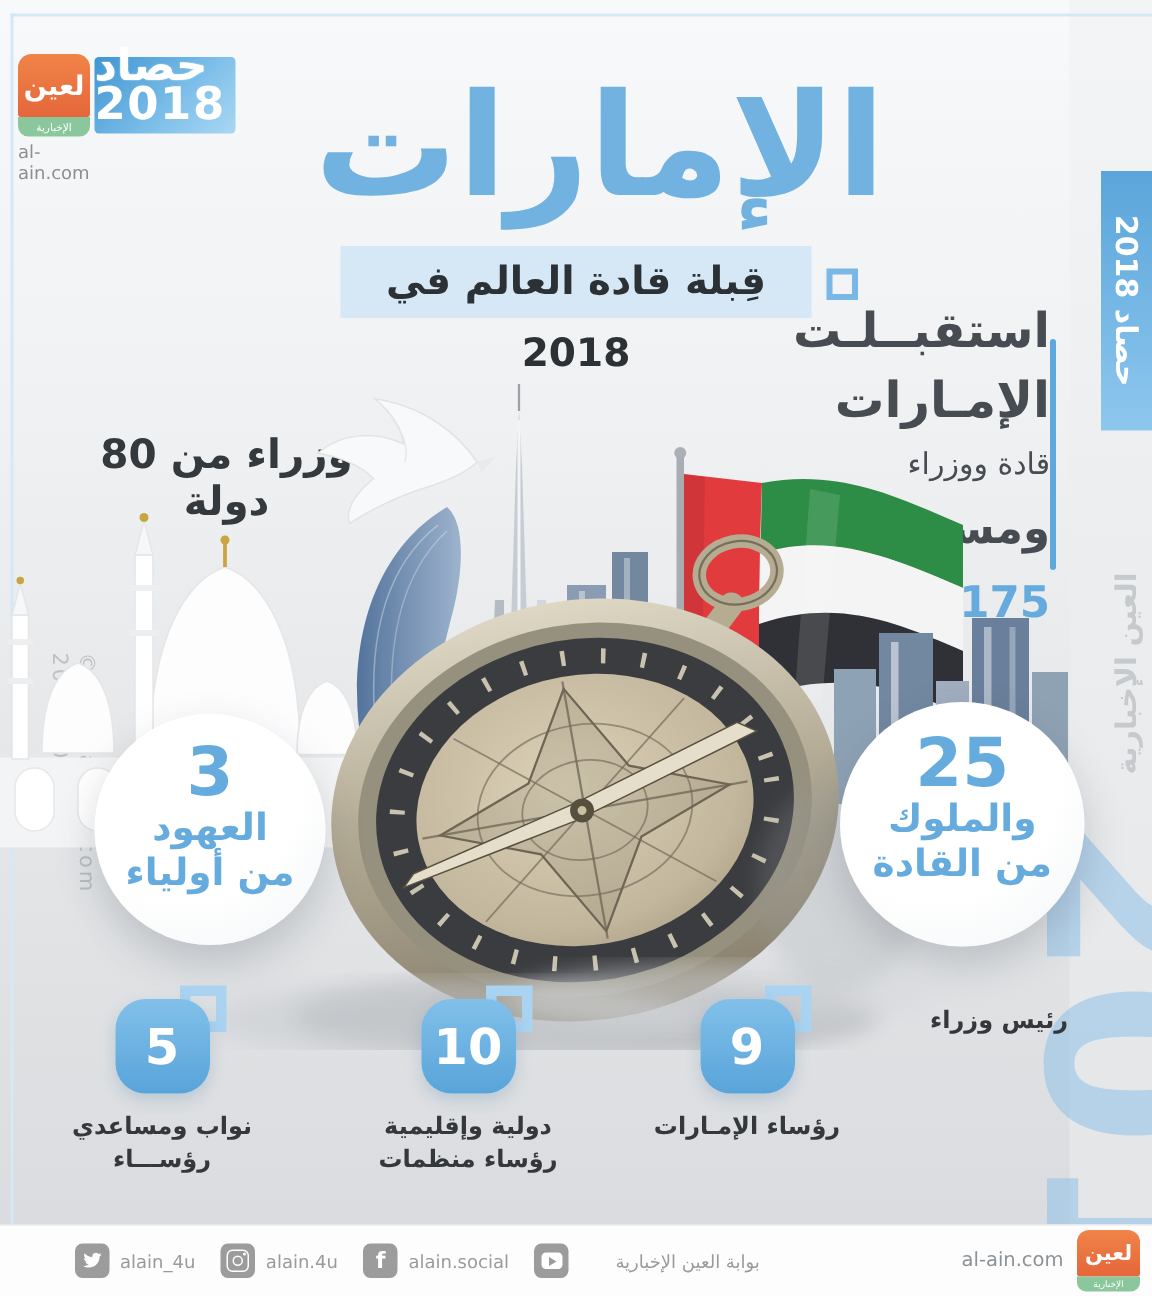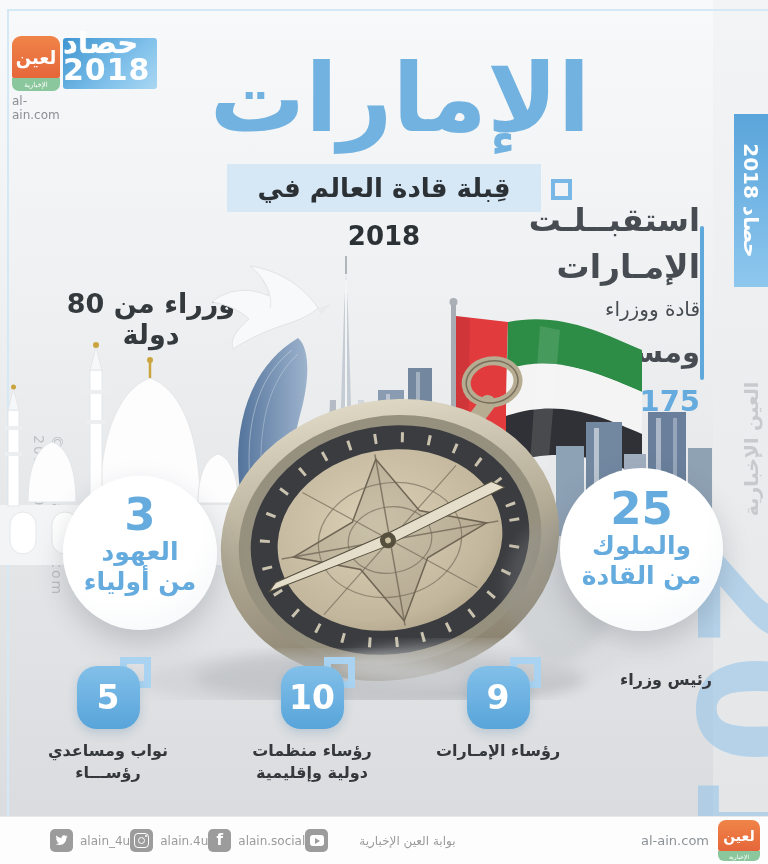--- a/index.html
+++ b/index.html
@@ -76,21 +76,21 @@
   .bs-1{left:8px;} .bs-2{left:212px;} .bs-3{left:398px;} .bs-4{left:566px;}
   .bsq-wrap{position:relative;width:63px;height:63px;margin:8px auto 0;}
   .bsq-hollow{position:absolute;right:-11px;top:-9px;width:17px;height:17px;border:7px solid #a9d3f1;z-index:0;}
   .bsq{position:absolute;left:0;top:0;width:63px;height:63px;border-radius:20px;z-index:1;
     background:linear-gradient(180deg,#82c0e9,#58a4da);display:flex;align-items:center;justify-content:center;
     color:#fff;font-size:33px;font-weight:bold;box-shadow:0 4px 10px rgba(80,130,170,.25);}
   .blabel{margin-top:11px;direction:rtl;font-size:16px;font-weight:bold;color:#34383c;line-height:1.4;text-align:center;}
 
   
   .footer{position:absolute;left:0;bottom:0;width:768px;height:47px;background:#fdfdfe;border-top:1px solid #e6e8e9;}
-  .social-row{position:absolute;left:50px;top:0;height:47px;display:flex;align-items:center;}
+  .social-row{position:absolute;left:50px;top:0;height:47px;display:flex;align-items:center;gap:17px;}
   .social-item{display:flex;align-items:center;gap:7px;}
   .sicon{width:23px;height:23px;border-radius:5px;background:#9c9c9c;display:flex;align-items:center;justify-content:center;position:relative;}
   .handle{font-size:12px;color:#9a9a9a;}
   .handle.ar{direction:rtl;margin-left:24px;}
   .fb-f{color:#fff;font-weight:bold;font-size:15px;line-height:1;}
   .ig-frame{width:13px;height:13px;border:1.6px solid #fff;border-radius:4px;position:relative;}
   .ig-lens{position:absolute;left:2.6px;top:2.6px;width:5px;height:5px;border:1.5px solid #fff;border-radius:50%;}
   .ig-dot{position:absolute;right:1px;top:1px;width:2px;height:2px;background:#fff;border-radius:50%;}
   .yt-body{width:14px;height:11px;background:#fff;border-radius:3px;display:flex;align-items:center;justify-content:center;}
   .yt-tri{width:0;height:0;border-left:5px solid #9c9c9c;border-top:3px solid transparent;border-bottom:3px solid transparent;margin-left:1px;}
@@ -293,22 +293,22 @@
       <div>نواب ومساعدي</div>
         <div>رؤســـاء</div>
       </div>
   </div>
   <div class="bstat bs-2">
     <div class="bsq-wrap">
         <div class="bsq-hollow"></div>
       <div class="bsq">10</div>
       </div>
     <div class="blabel">
-      <div>رؤساء منظمات</div>
-        <div>دولية وإقليمية</div>
+      <div>دولية وإقليمية</div>
+        <div>رؤساء منظمات</div>
       </div>
   </div>
   <div class="bstat bs-3">
     <div class="bsq-wrap">
         <div class="bsq-hollow"></div>
       <div class="bsq">9</div>
       </div>
     <div class="blabel">
       <div>رؤساء الإمـارات</div>
         <div></div>

